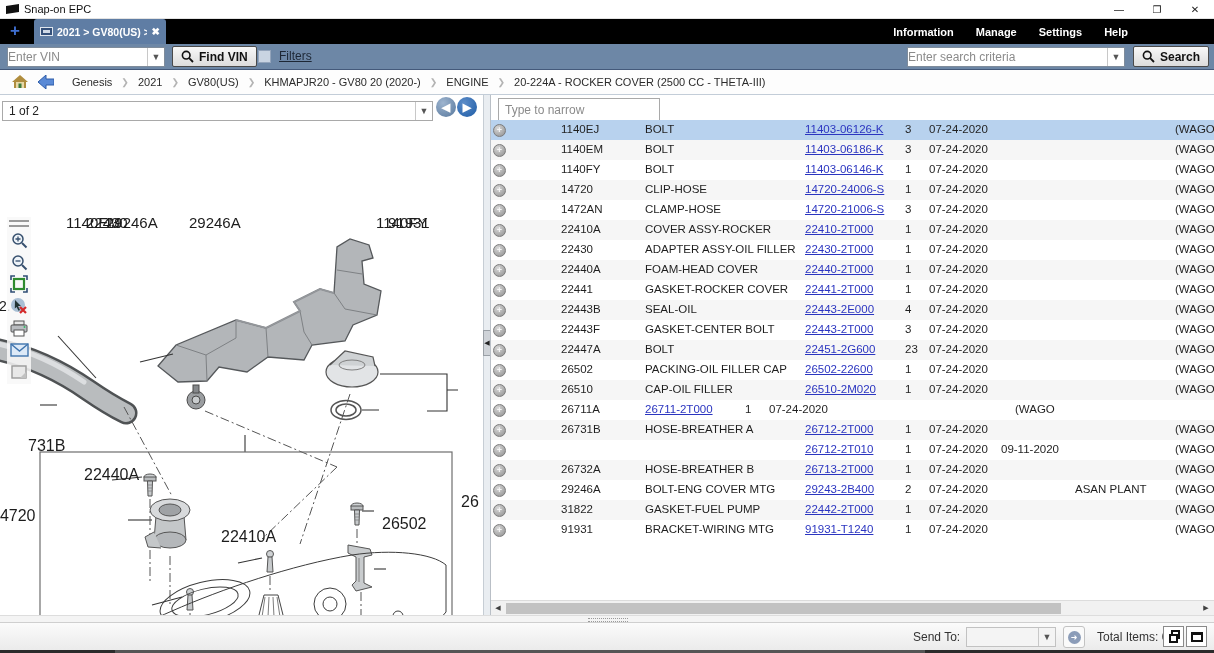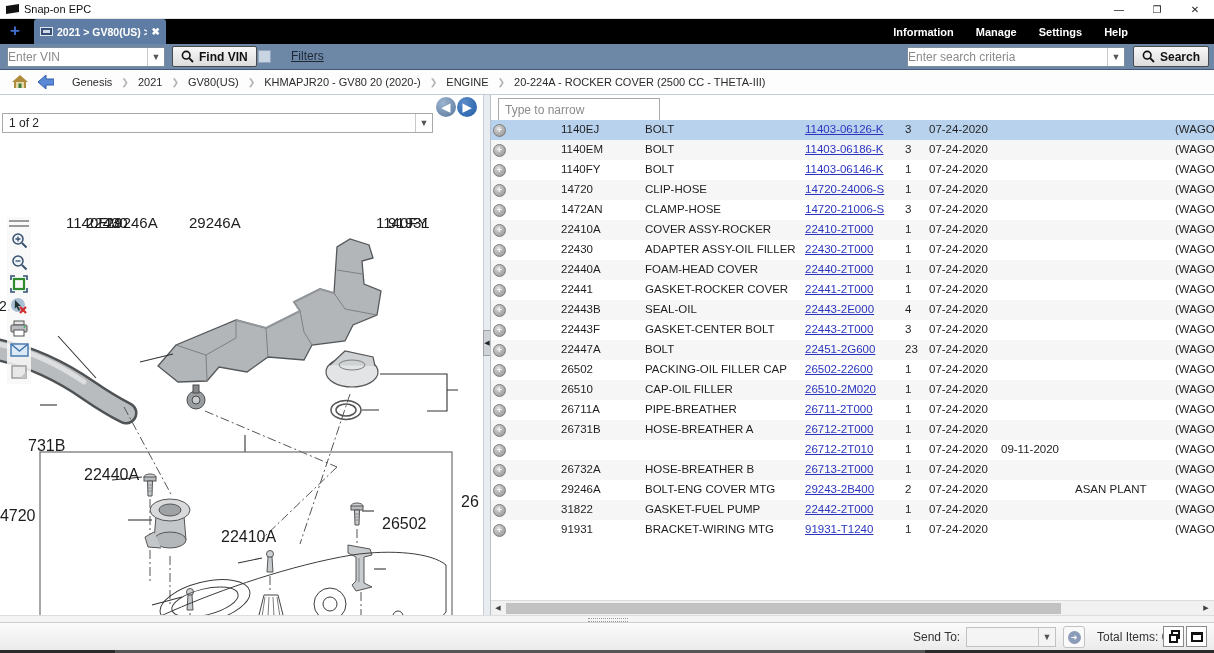--- a/index.html
+++ b/index.html
@@ -37,36 +37,36 @@
   .combo .ph { color:#8b8b8b; font-size:12px; flex:1; }
   .combo .chev { width:17px; height:100%; border-left:1px solid #c8c8c8; color:#555; font-size:9px;
                  display:flex; align-items:center; justify-content:center; }
   #vin-combo { left:7px; top:3px; width:158px; }
   #search-combo { left:907px; top:3px; width:218px; }
   .tool-btn { position:absolute; top:2px; height:21px; background:linear-gradient(#f8f8f8,#dcdcdc);
               border:1px solid #4a4a4a; border-radius:2px; display:flex; align-items:center; gap:5px;
               padding:0 8px; font-size:12px; font-weight:bold; color:#111; }
   #find-vin-btn { left:172px; }
   #search-btn { left:1133px; }
-  #filters-wrap { position:absolute; left:258px; top:5px; display:flex; align-items:center; gap:20px;justify-content:center; }
+  #filters-wrap { position:absolute; left:258px; top:5px; display:flex; align-items:center; gap:8px;justify-content:center; }
   #filters-checkbox { width:13px; height:13px; background:#c9d4e2; border:1px solid #93a4bb; }
   #filters-label { font-size:12px; color:#1d2735; text-decoration:underline; }
 
   
   #breadcrumbbar { position:absolute; left:0; top:70px; width:100%; height:25px; background:#fdfdfd;
                    border-bottom:1px solid #c3cdd8; display:flex; align-items:center; }
   #home-icon { margin:0 10px 0 12px; }
   #back-icon { margin-right:18px; }
   #breadcrumb-items { display:flex; align-items:center; gap:9px; }
   .bc-item { font-size:11px; color:#2b2b2b; }
   .bc-sep { font-size:9px; color:#b3b3b3; }
 
   
   #left-pane { position:absolute; left:0; top:95px; width:483px; height:527px; background:#fff; overflow:hidden; }
-  #page-combo { left:2px; top:18px; width:431px; border-color:#a9a9a9; }
+  #page-combo { left:2px; top:6px; width:431px; border-color:#a9a9a9; }
   #page-combo .val { color:#222; font-size:12px; padding-left:6px; flex:1; }
   .nav-circle { position:absolute; top:2px; width:20px; height:20px; border-radius:50%; color:#fff;
                 font-size:11px; font-weight:bold; display:flex; align-items:center; justify-content:center; }
   #nav-back { left:436px; background:radial-gradient(circle at 35% 30%, #9db4cf, #57779c); }
   #nav-fwd { left:457px; background:radial-gradient(circle at 35% 30%, #5c8cc8, #1d5ca6); }
 
   #palette { position:absolute; left:7px; top:122px; width:24px; background:rgba(248,248,248,.85);
              display:flex; flex-direction:column; align-items:center; gap:4px; padding:3px 0; z-index:5; }
   .pal-grip { width:20px; height:7px; border-top:2px solid #9a9a9a; border-bottom:2px solid #9a9a9a; }
   .pal-icon { width:20px; height:18px; display:flex; align-items:center; justify-content:center; }
@@ -594,21 +594,20 @@
             <div class="td c5">1</div>
             <div class="td c6">07-24-2020</div>
             <div class="td c7"></div>
             <div class="td c8"></div>
             <div class="td c9">(WAGON</div>
           </div>
           <div class="trow">
             <div class="td c0"><span class="locate">+</span></div>
             <div class="td c1"></div>
             <div class="td c2">26711A</div>
-            <div class="td c3">PIPE-BREATHER</div>
             <div class="td c4"><span class="plink">26711-2T000</span></div>
             <div class="td c5">1</div>
             <div class="td c6">07-24-2020</div>
             <div class="td c7"></div>
             <div class="td c8"></div>
             <div class="td c9">(WAGON</div>
           </div>
           <div class="trow alt">
             <div class="td c0"><span class="locate">+</span></div>
             <div class="td c1"></div>

